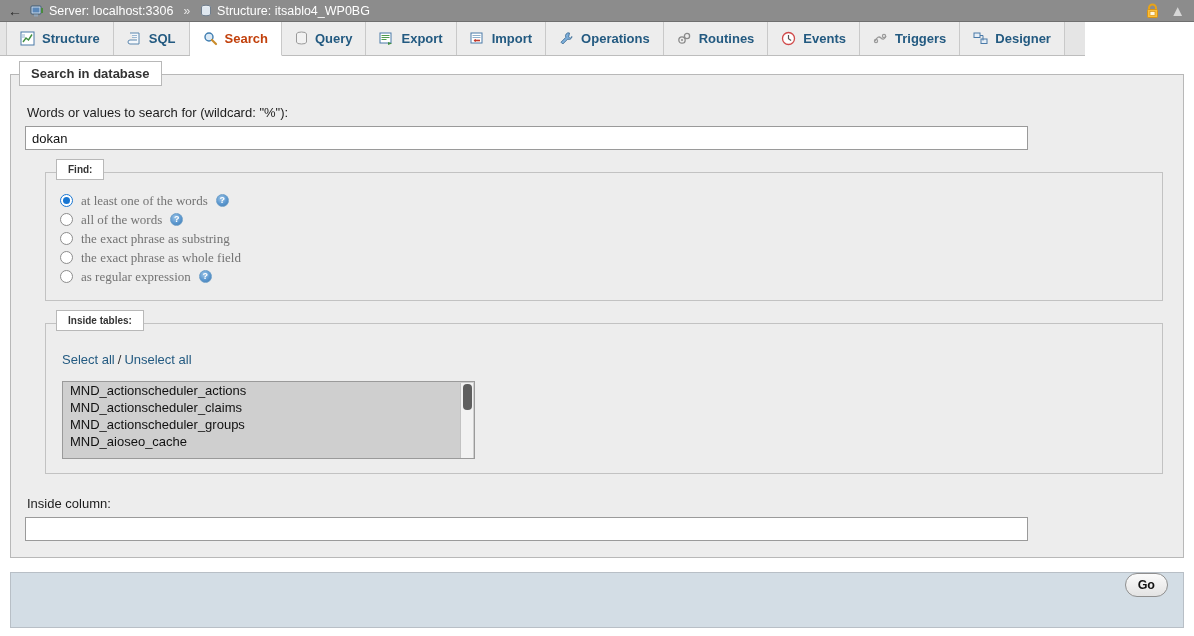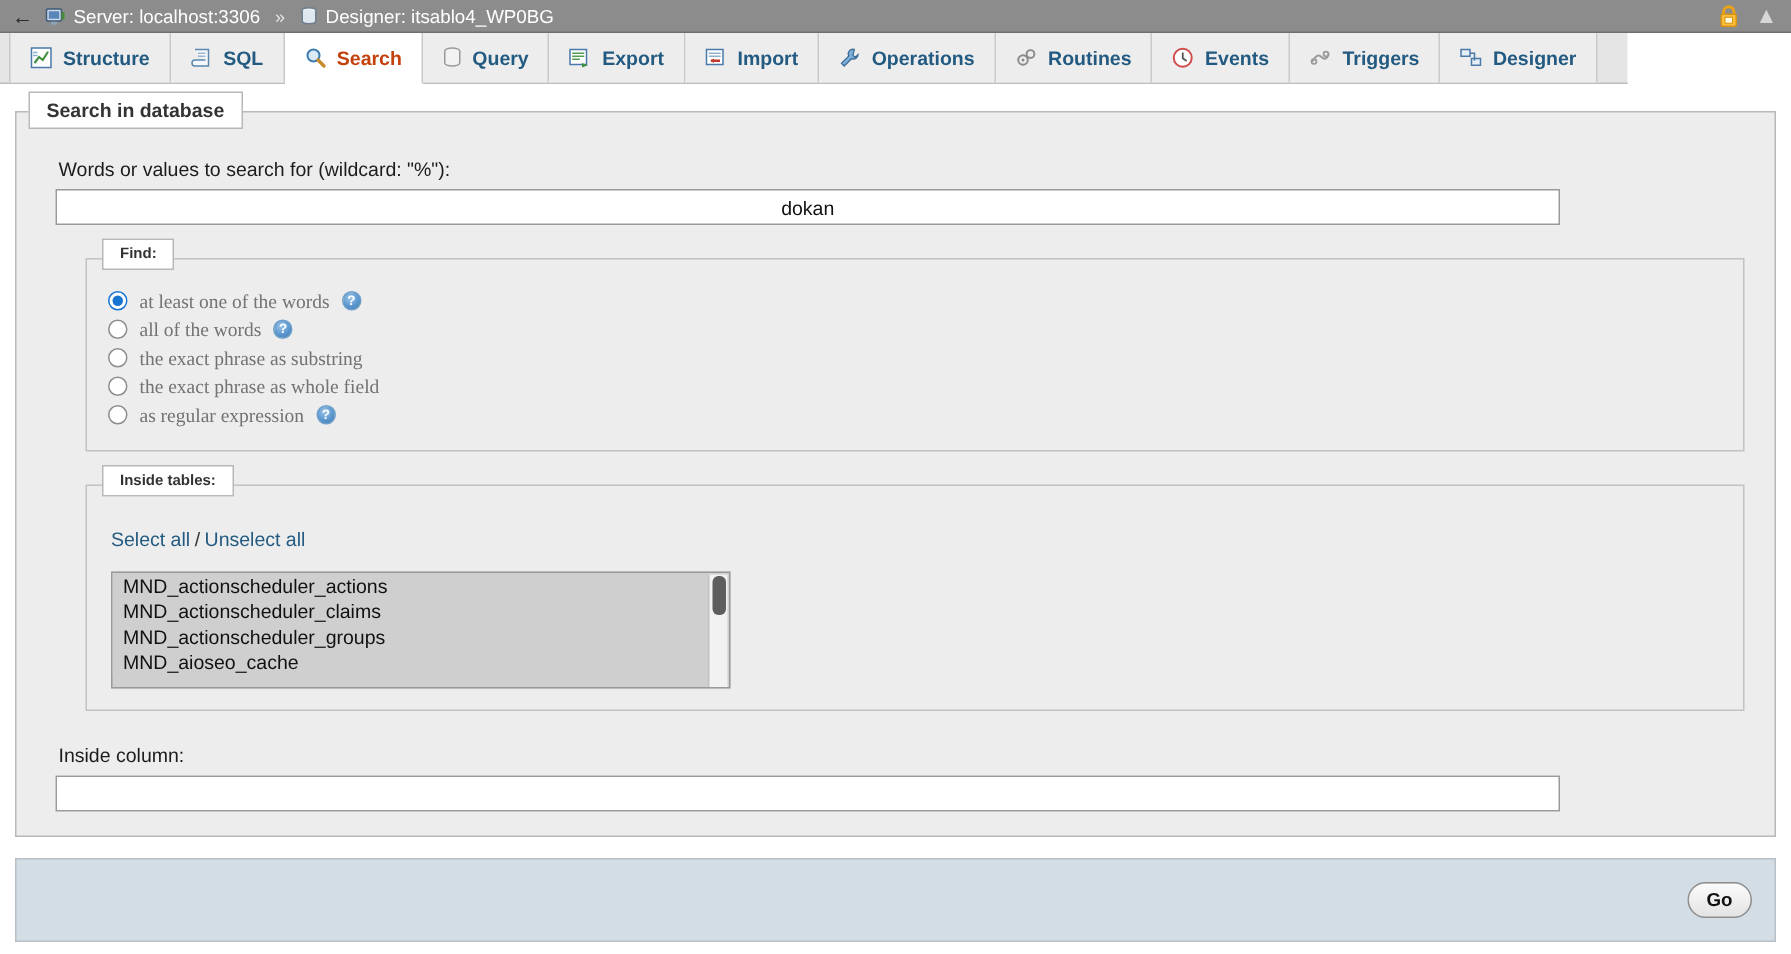--- a/index.html
+++ b/index.html
@@ -71,21 +71,21 @@
     width: 1194px; height: 580px;
     background: #fff;
   }
 
   
   .panel {
     position: relative;
     margin: 18px 10px 0 10px;
     border: 1px solid #b8b8b8;
     background: #ededed;
-    padding: 18px 14px 16px 26px;
+    padding: 18px 14px 16px 14px;
   }
   .legend {
     position: absolute; top: -14px; left: 8px;
     background: #fff;
     border: 1px solid #b8b8b8;
     padding: 4px 11px;
     font-weight: bold; font-size: 13px; color: #333;
   }
   .legend.sub { font-size: 10px; }
 
@@ -93,21 +93,20 @@
   .text-input {
     display: block;
     width: 1003px; height: 24px;
     border: 1px solid #9a9a9a;
     background: #fff;
     font-family: "Liberation Sans", sans-serif;
     font-size: 13px;
     padding: 2px 6px;
     color: #111;
     outline: none;
-    text-align: center;
   }
 
   
   .fieldset {
     position: relative;
     margin: 22px 6px 0 20px;
     border: 1px solid #c2c2c2;
     background: #ededed;
     padding: 18px 14px 14px 14px;
   }
@@ -184,21 +183,21 @@
     background: #5e5e5e;
     border-radius: 4px;
   }
 
   
   .footer {
     margin: 14px 10px 0 10px;
     height: 56px;
     background: #d3dde5;
     border: 1px solid #b8bfc6;
-    display: flex; align-items: center; justify-content: flex-end;
+    display: flex; align-items: flex-start; justify-content: flex-end;
     padding-right: 15px;
   }
   .go-btn {
     min-width: 40px; height: 24px;
     padding: 0 12px;
     border: 1px solid #8f8f8f;
     border-radius: 12px;
     background: linear-gradient(#fbfbfb, #e3e3e3);
     font-family: "Liberation Sans", sans-serif;
     font-size: 12.5px; font-weight: bold;
@@ -221,21 +220,21 @@
       </svg>
     </span>
     <span>Server: localhost:3306</span>
     <span class="crumb-sep">»</span>
     <span class="ico">
       <svg width="12" height="14" viewBox="0 0 12 14">
         <ellipse cx="6" cy="3" rx="4.5" ry="1.8" fill="#e8eef4" stroke="#6f7d8c"></ellipse>
         <path d="M1.5 3 v7 a4.5 1.8 0 0 0 9 0 V3" fill="#dfe7ef" stroke="#6f7d8c"></path>
       </svg>
     </span>
-    <span>Designer: itsablo4_WP0BG</span>
+    <span>Structure: itsablo4_WP0BG</span>
   </div>
   <div class="topbar-right">
     <span class="ico">
       <svg width="15" height="16" viewBox="0 0 15 16">
         <path d="M4 7 V5 a3.5 3.5 0 0 1 7 0 V7" fill="none" stroke="#e8a317" stroke-width="2"></path>
         <rect x="2.5" y="6.5" width="10" height="8" rx="1" fill="#fbbf3b" stroke="#d99412"></rect>
         <rect x="5" y="8.5" width="5" height="4" fill="#fff8e0" stroke="#d99412" stroke-width="0.7"></rect>
       </svg>
     </span>
     <span class="collapse-arrow">▲</span>

